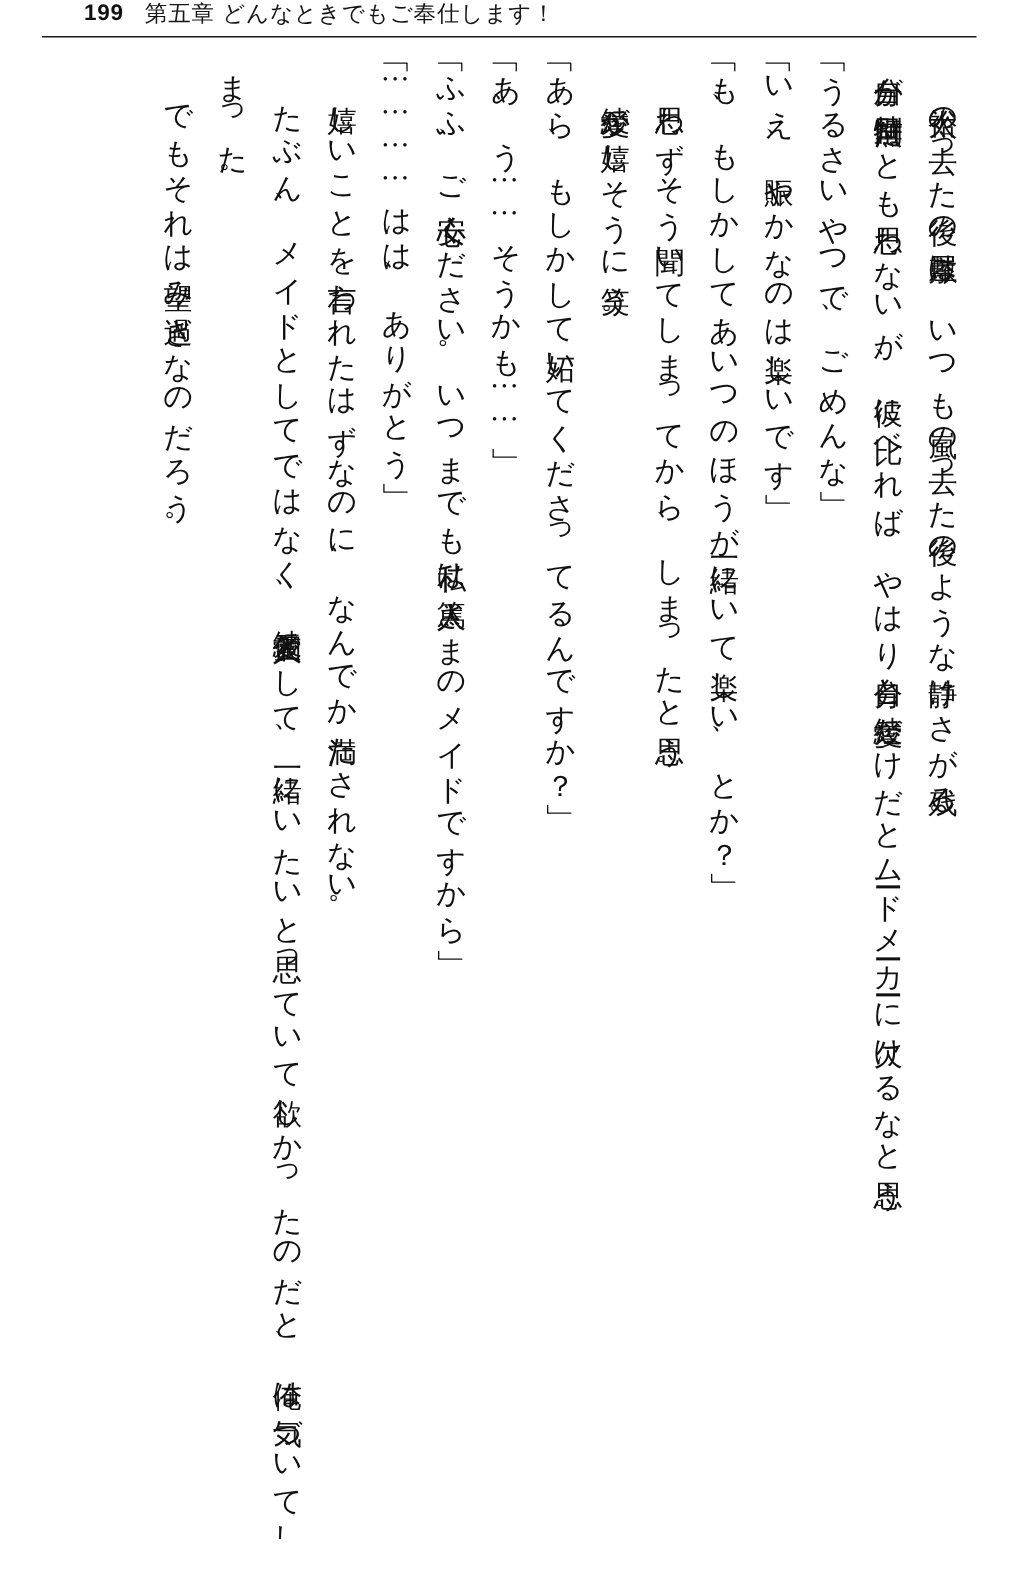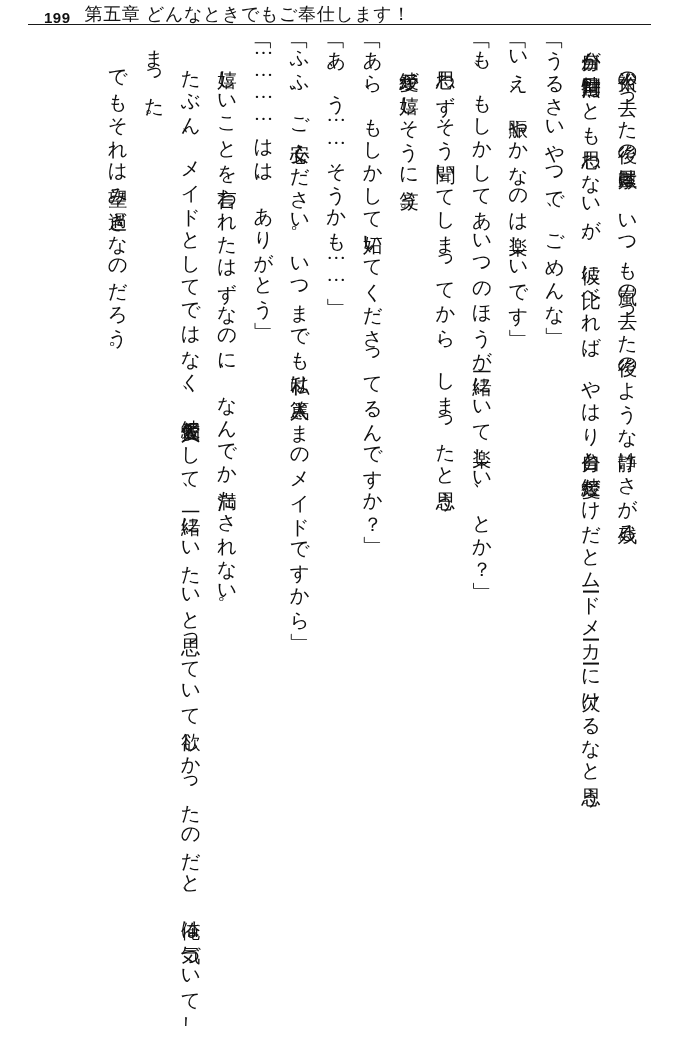--- a/index.html
+++ b/index.html
@@ -25,35 +25,35 @@
   }
 
   
   .header {
     position: absolute;
     top: 0px;
     left: 0;
     width: 679px;
     height: 26px;
     display: flex;
-    align-items: flex-end;
-    padding-left: 44px;
+    align-items: flex-start;
+    padding-left: 56px;
     box-sizing: border-box;
     font-size: 13.5px;
     letter-spacing: 0.5px;
     white-space: nowrap;
   }
   .header .folio {
     font-weight: bold;
     font-size: 15px;
     margin-right: 14px;
     font-family: "Liberation Sans", sans-serif;
   }
   .header .chapter {
-    font-size: 18px;
+    font-size: 15px;
     font-family: "Liberation Sans", sans-serif;
     letter-spacing: 0.6px;
     color: #151515;
   }
   .header-rule {
     position: absolute;
     top: 24px;
     left: 28px;
     width: 623px;
     height: 1px;

